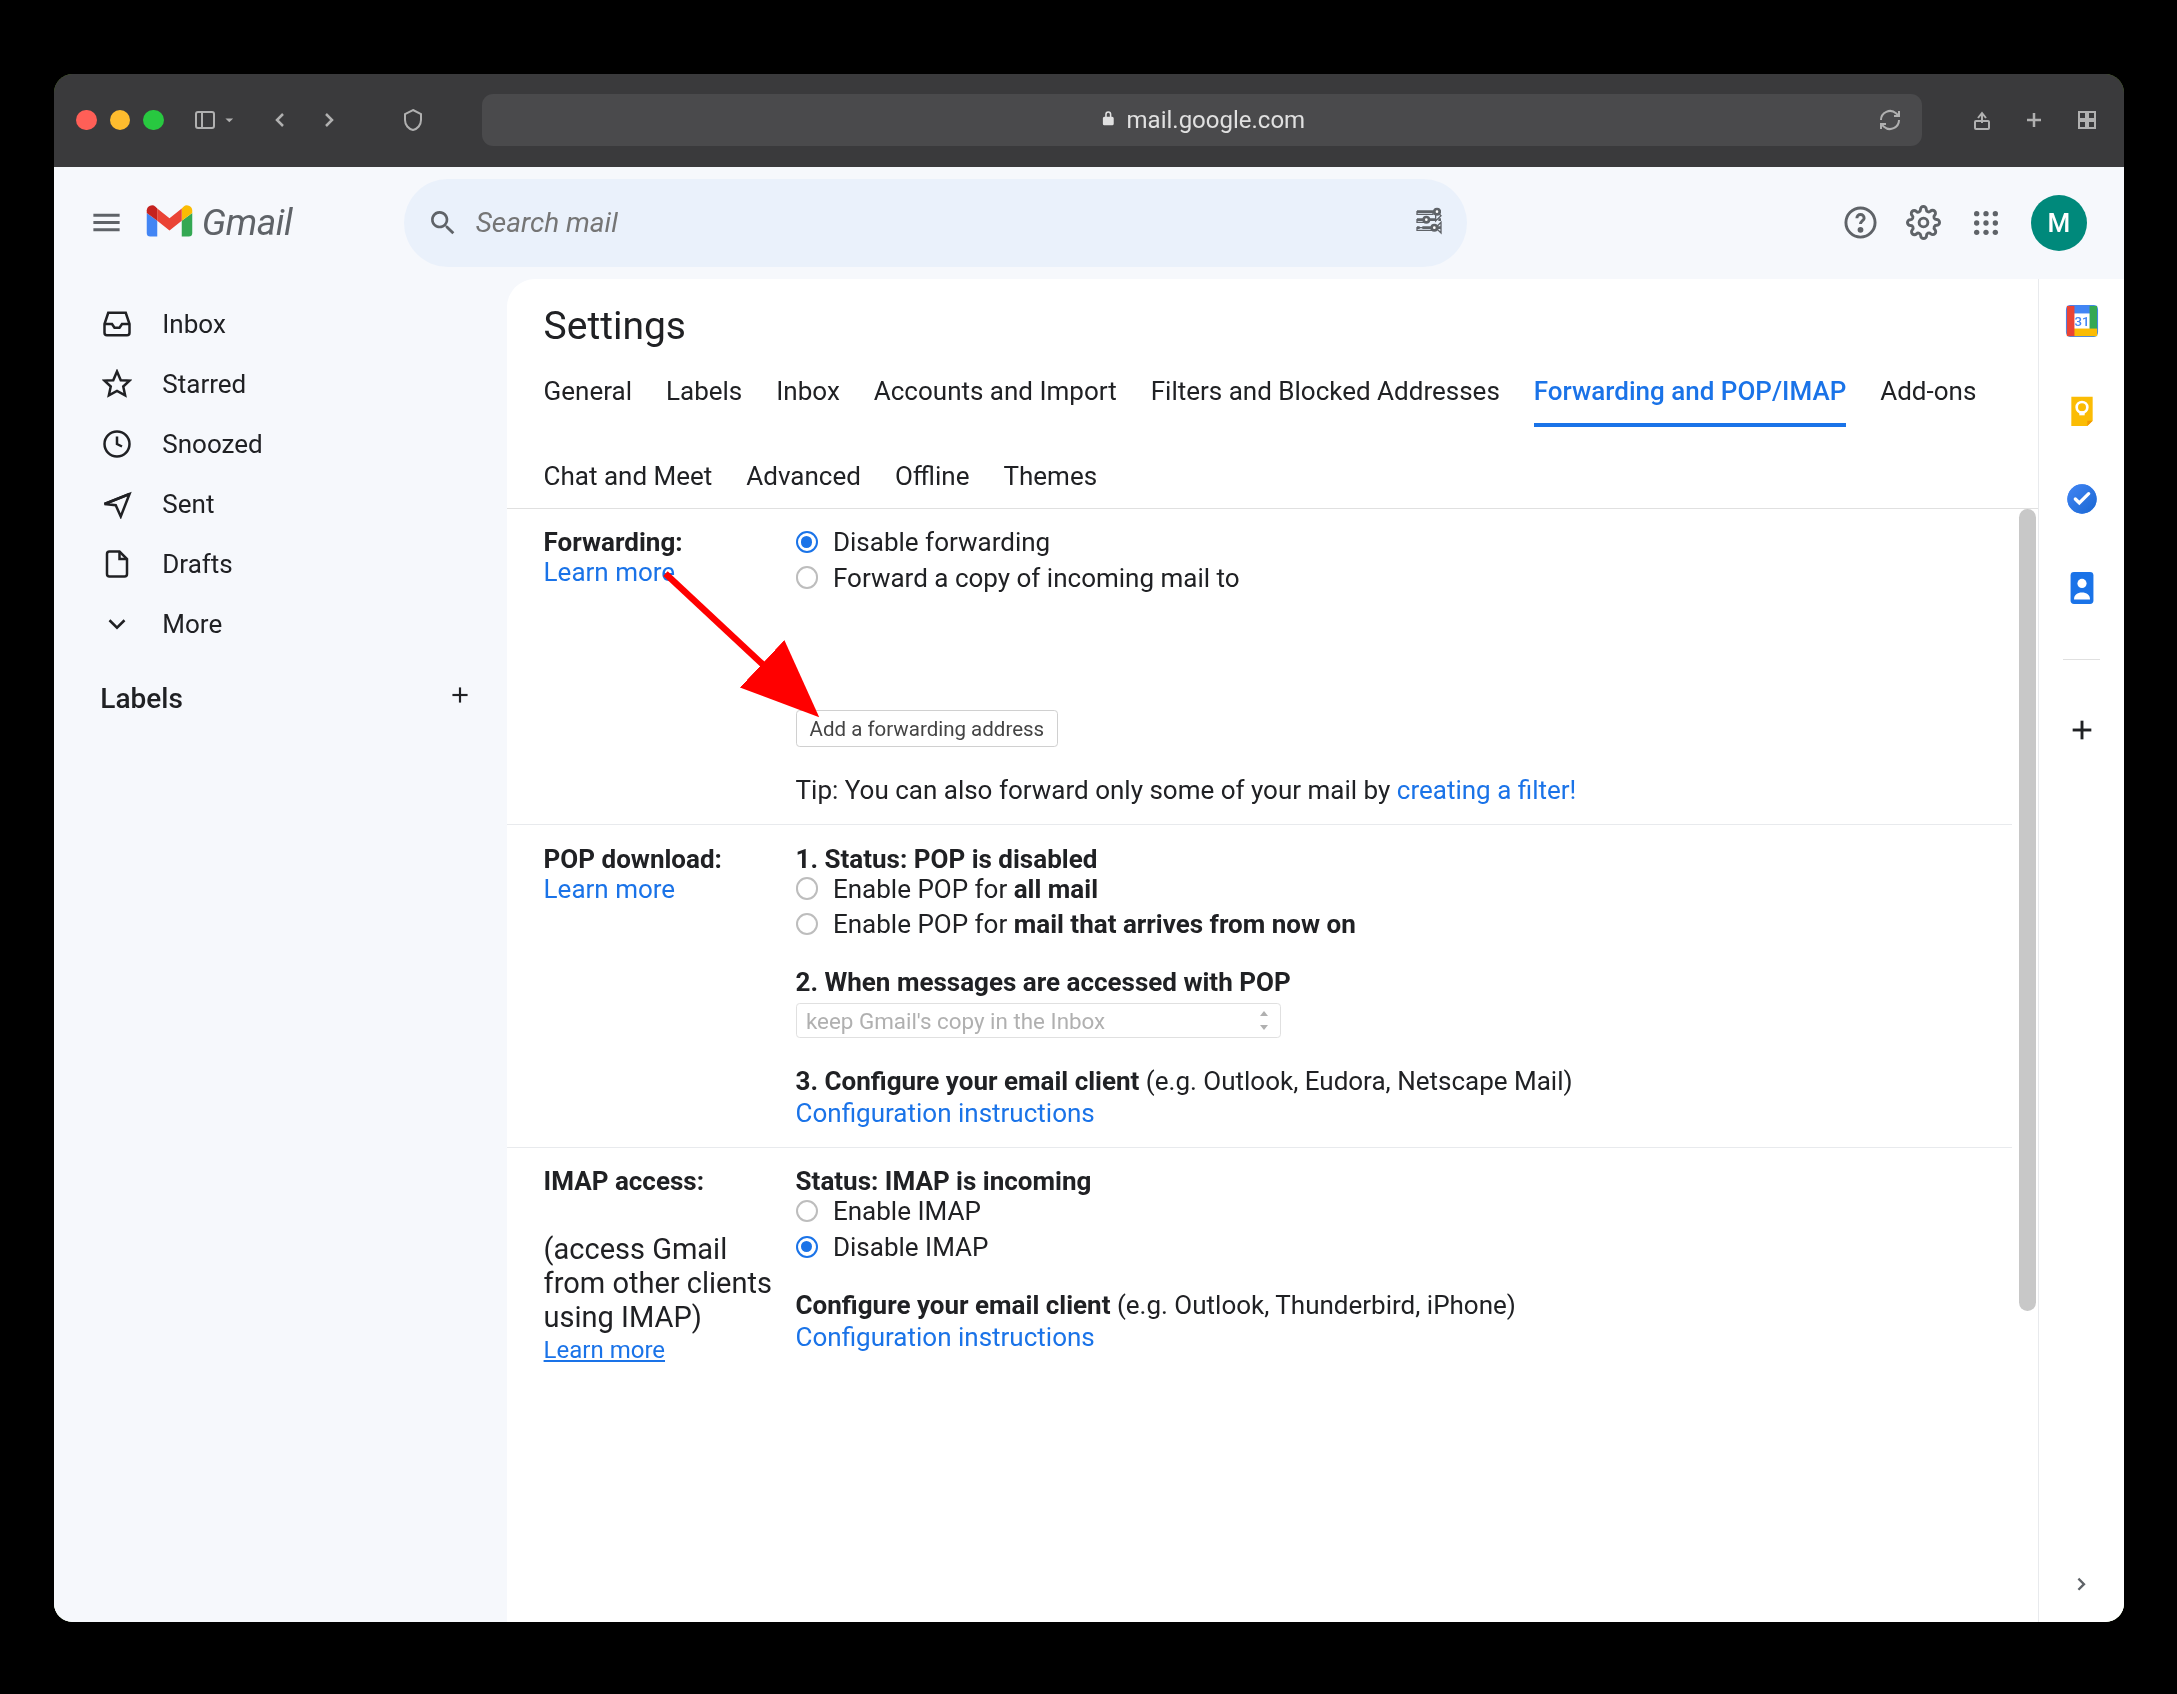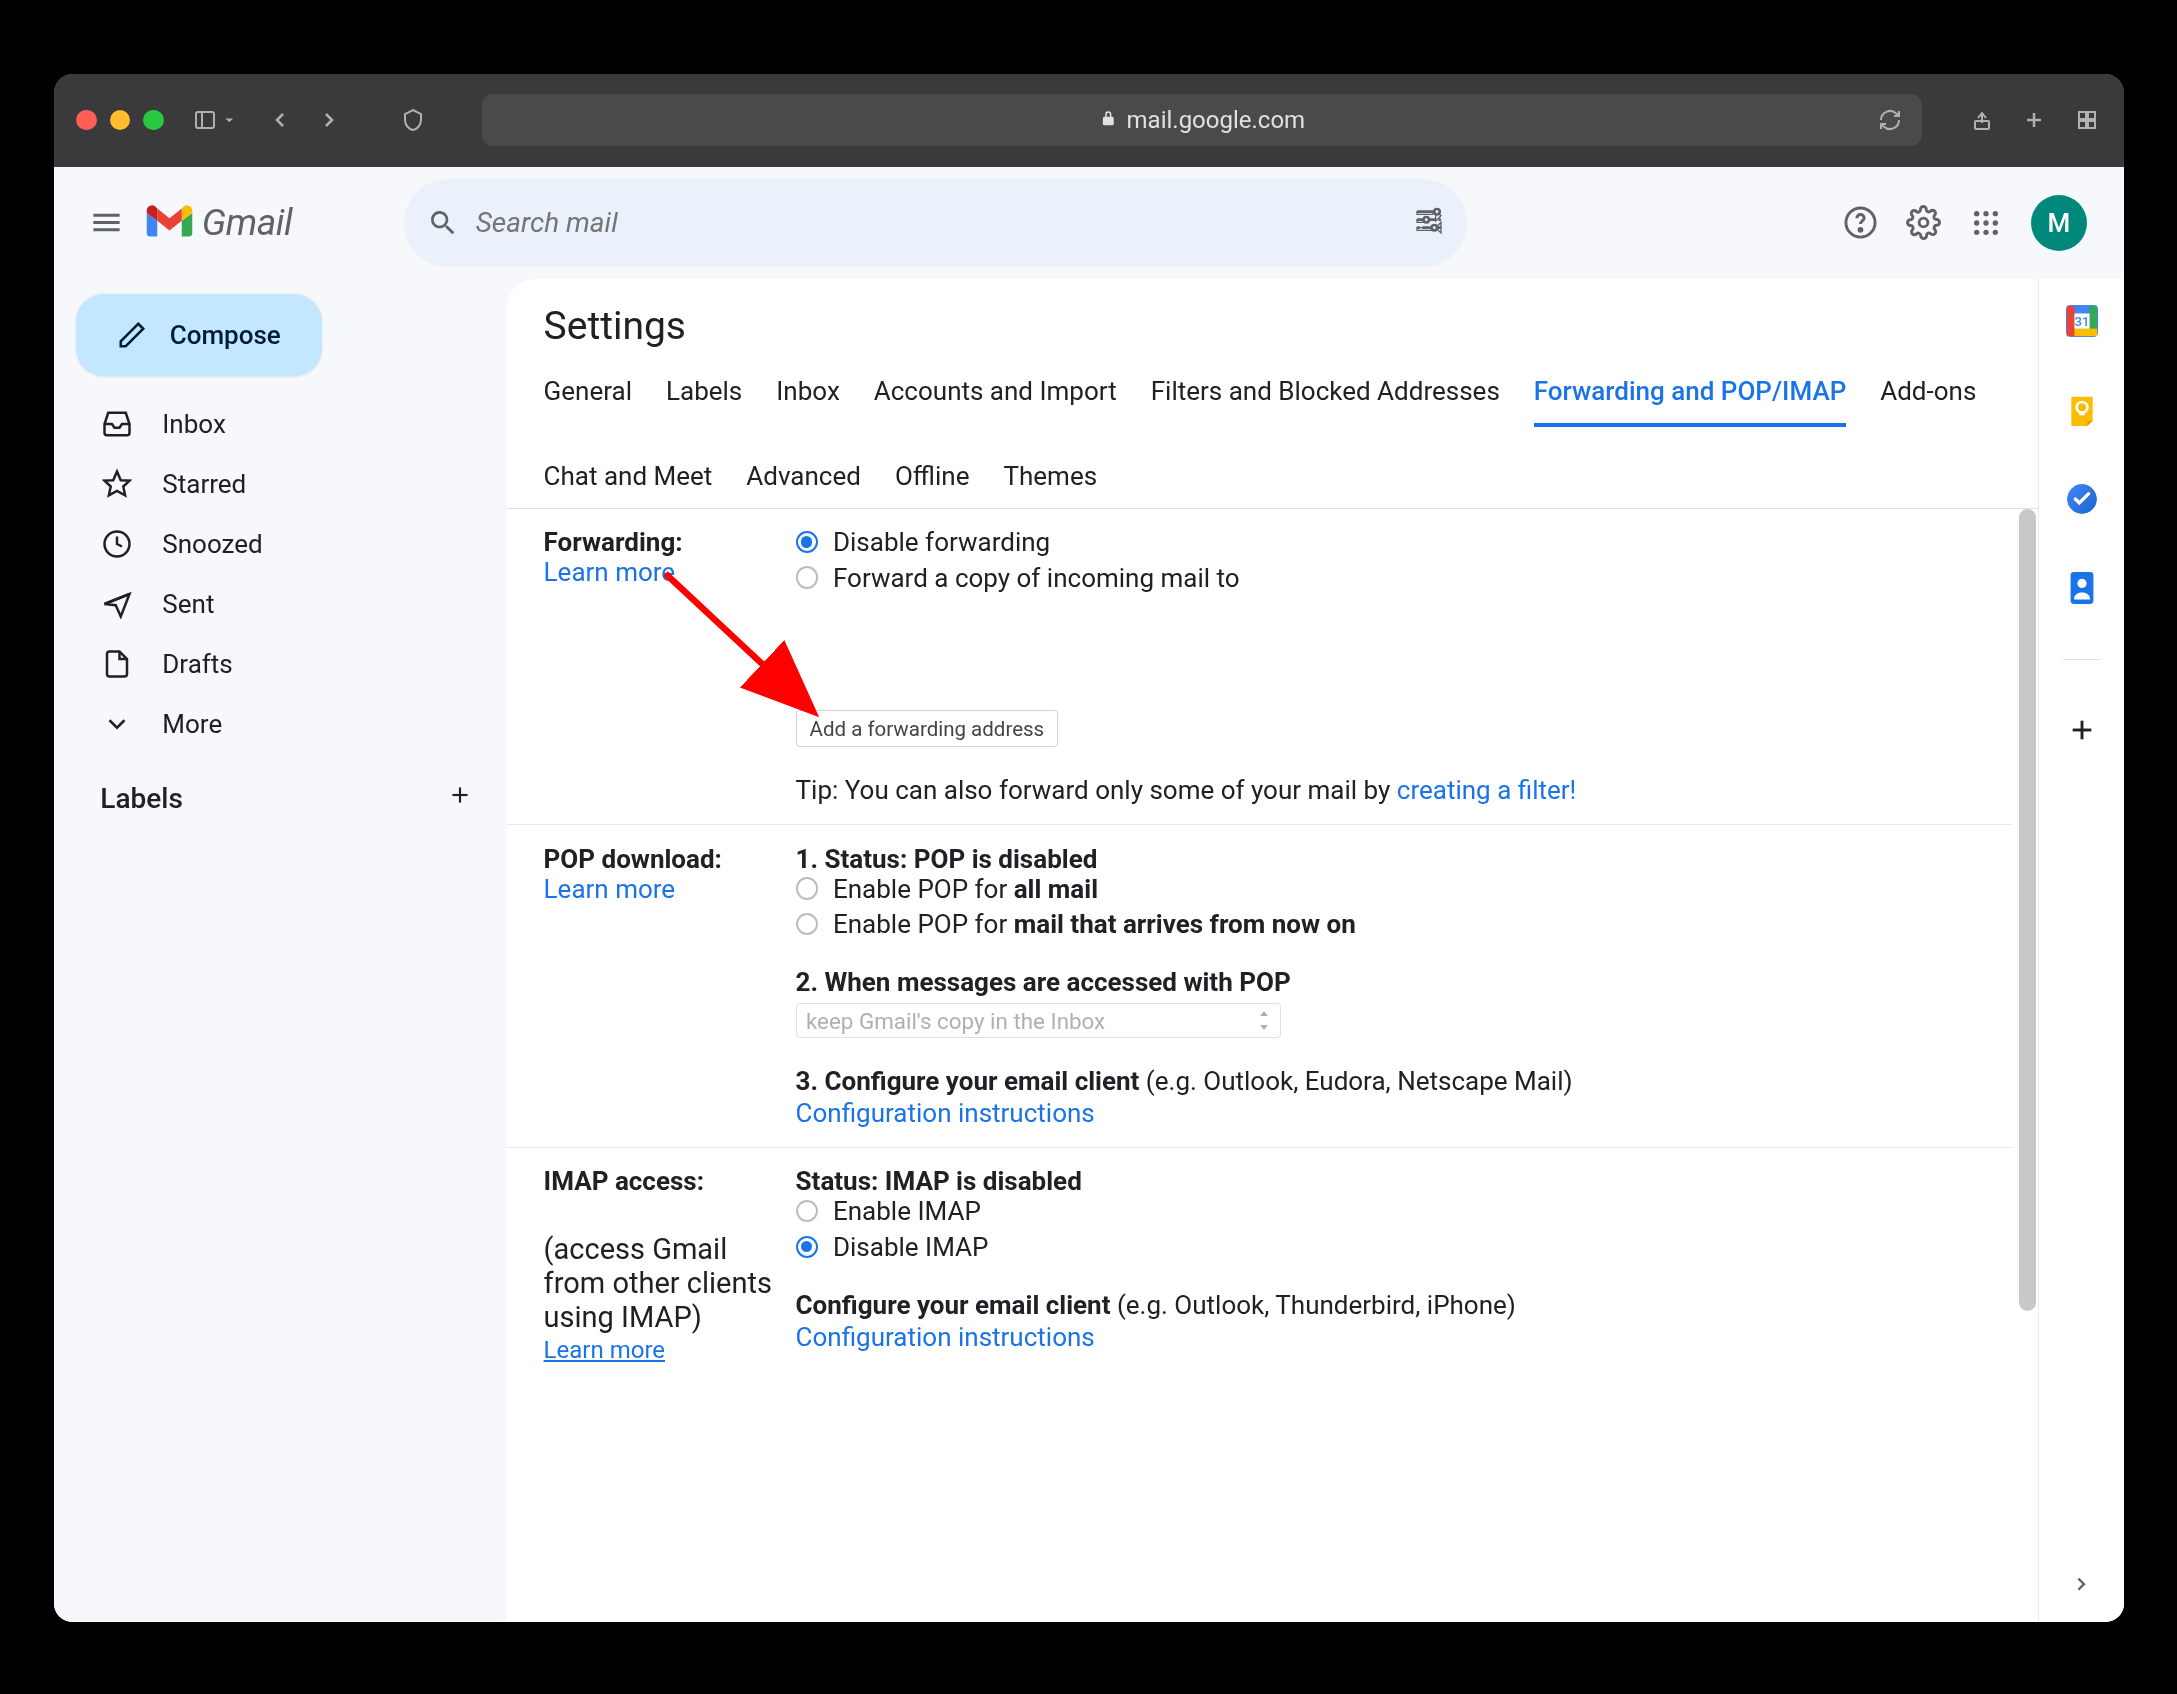--- a/index.html
+++ b/index.html
@@ -228,26 +228,20 @@
         </div>
       <div class="avatar">
           <span>M</span>
         </div>
     </div>
   </div>
 
   <div class="gmail-body">
 
     <div class="sidebar">
-      <button class="compose-btn">
-        <svg width="30" height="30" viewBox="0 0 24 24" fill="none" stroke="#001d35" stroke-width="2">
-            <path d="M17 3l4 4L7 21H3v-4L17 3z"></path>
-          </svg>
-        <span>Compose</span>
-      </button>
 
       <div class="nav-item">
         <span class="nav-icon">
             <svg viewBox="0 0 24 24" width="30" height="30" fill="none" stroke="currentColor" stroke-width="2">
               <path d="M22 12h-6l-2 3h-4l-2-3H2"></path>
               <path d="M5 3h14l3 9v7a2 2 0 01-2 2H4a2 2 0 01-2-2v-7l3-9z"></path>
             </svg>
           </span>
         <span>Inbox</span>
       </div>
@@ -386,21 +380,21 @@
         </div>
 
         <div class="settings-section" style="border-bottom:none;">
           <div class="section-left">
             <span class="section-title">IMAP access:</span>
             <div class="section-subtitle">(access Gmail from other clients using IMAP)</div>
             <a href="#" class="learn-more-sm">Learn more</a>
           </div>
           <div class="section-right">
             <div>
-              <span class="bold">Status: </span><span class="bold">IMAP is disabled</span>
+              <span class="bold">Status: </span><span class="bold">IMAP is incoming</span>
             </div>
             <div class="radio-row">
               <span class="radio"></span>
               <span>Enable IMAP</span>
             </div>
             <div class="radio-row">
               <span class="radio checked"></span>
               <span>Disable IMAP</span>
             </div>
             <div class="sub-block">

